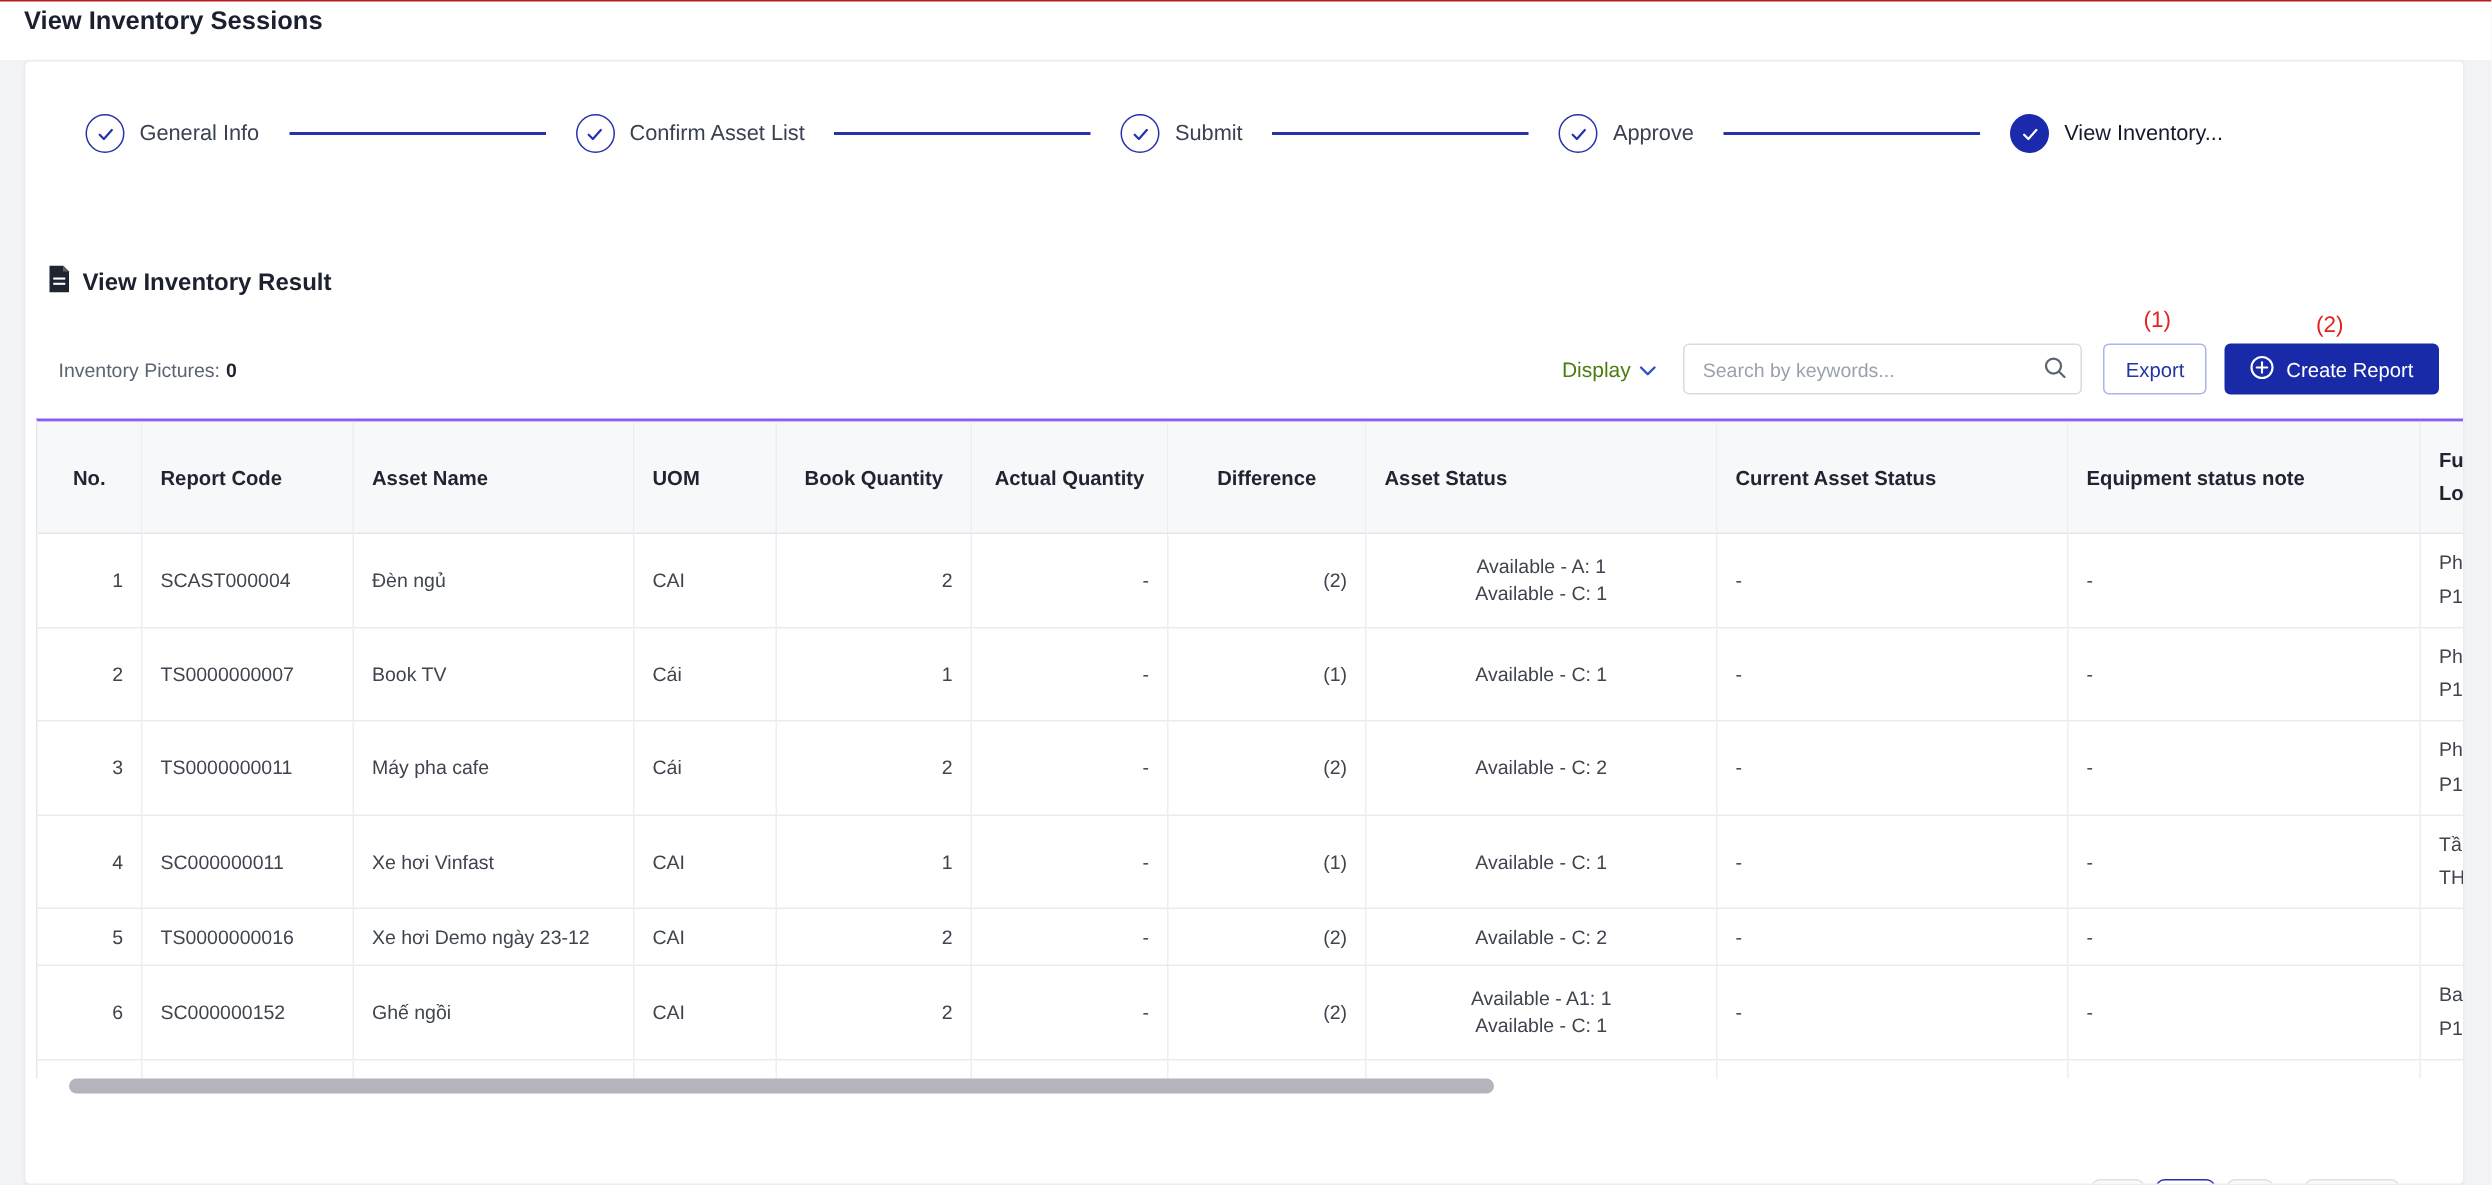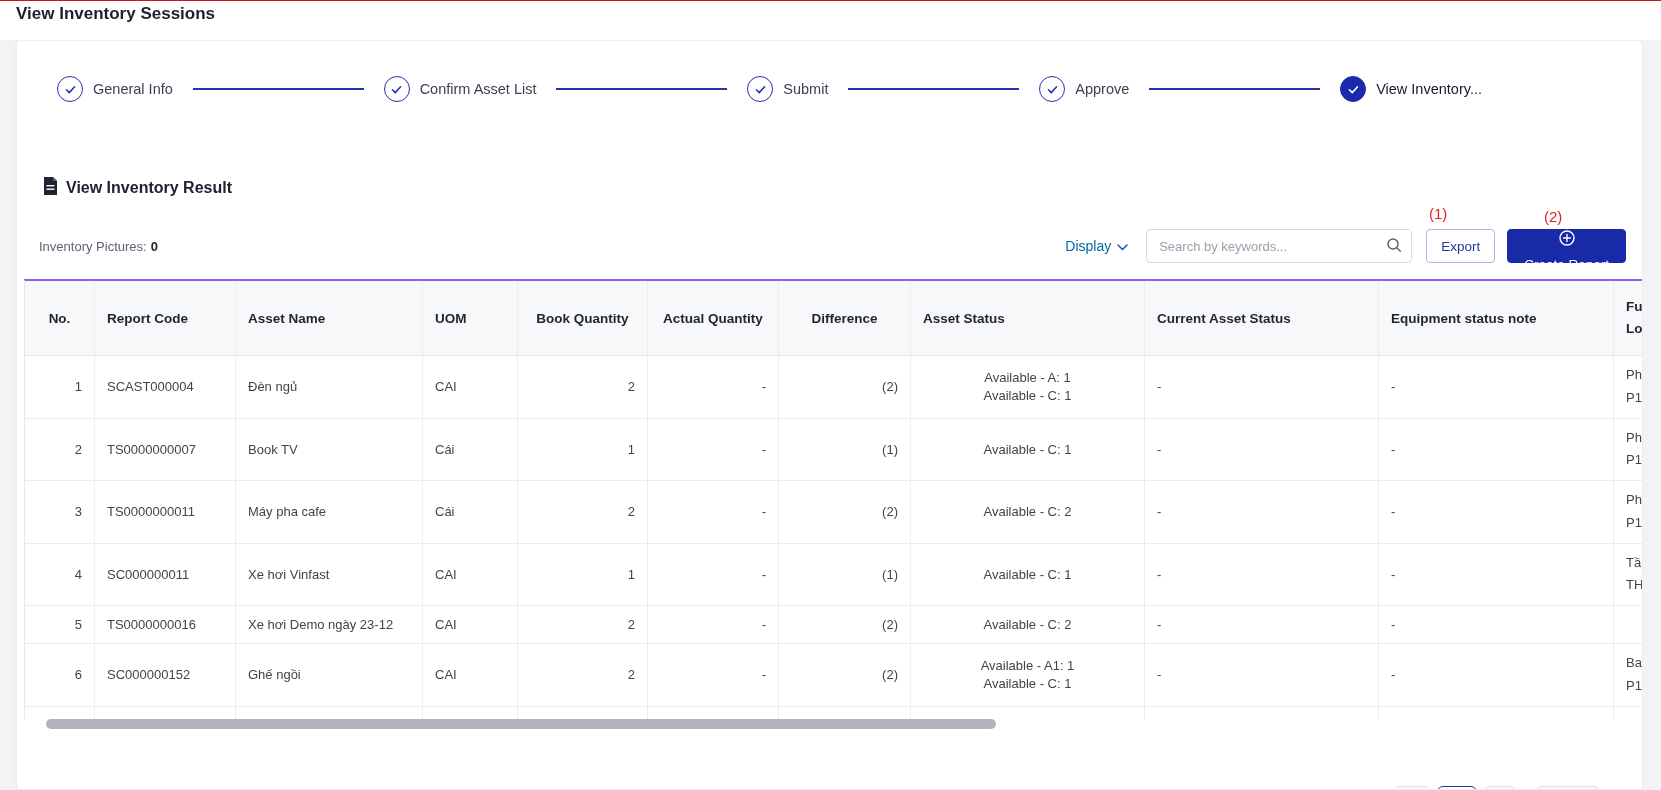--- a/index.html
+++ b/index.html
@@ -22,36 +22,36 @@
     display:flex; align-items:center; padding:0 160px 0 40px; }
   .step { display:flex; align-items:center; gap:10px; flex:0 0 auto; }
   .step-circle { width:26px; height:26px; border-radius:50%; display:flex; align-items:center; justify-content:center;
     border:1.5px solid #2733ab; background:#ffffff; color:#2733ab; }
   .step.current .step-circle { background:#1b2aad; border-color:#1b2aad; color:#ffffff; }
   .step-label { font-size:14.5px; color:#3a4150; white-space:nowrap; }
   .step.current .step-label { font-weight:400; color:#131a2c; }
   .step-line { flex:1 1 auto; border-top:2px solid #2733ab; margin:0 20px; height:0; }
 
   
-  .section-head { position:absolute; left:26px; top:136px; display:flex; align-items:center; gap:8px;justify-content:center; }
+  .section-head { position:absolute; left:15px; top:136px; display:flex; align-items:center; gap:8px;justify-content:center; }
   .section-title { font-size:16px; font-weight:700; color:#1c212e; }
   .inv-pictures { position:absolute; left:22px; top:198px; font-size:13px; color:#5b6372; }
   .inv-pictures b { color:#20252f; margin-left:4px; }
 
   .toolbar { position:absolute; right:16px; top:188px; height:34px; display:flex; align-items:center; }
-  .display-dd { display:flex; align-items:center; gap:6px; color:#0369a1; font-size:14px; cursor:pointer; margin-right:18px; }
+  .display-dd { display:flex; align-items:center; gap:6px; color:#4d7c0f; font-size:14px; cursor:pointer; margin-right:18px; }
   .search-box { position:relative; width:266px; height:34px; margin-right:14px; }
   .search-box input { width:100%; height:100%; border:1px solid #d8dbe2; border-radius:4px;
     padding:0 34px 0 12px; font-size:13px; color:#333; font-family:inherit; outline:none; }
   .search-box input::placeholder { color:#9aa1ad; }
   .search-glyph { position:absolute; right:10px; top:8px; color:#5b6372; }
   .btn-export { height:34px; min-width:64px; padding:0 14px; background:#ffffff; border:1px solid #aab5e6;
     border-radius:4px; color:#2334a4; font-size:13.5px; font-family:inherit; cursor:pointer; margin-right:12px; }
   .btn-create { height:34px; padding:0 16px; background:#182aa8; border:1px solid #182aa8; border-radius:4px;
-    color:#ffffff; font-size:13.5px; font-family:inherit; cursor:pointer; display:flex; align-items:center; gap:8px;flex-direction:column; }
+    color:#ffffff; font-size:13.5px; font-family:inherit; cursor:pointer; display:flex; align-items:center; gap:8px; }
   .annotation { position:absolute; font-size:15px; color:#e42222; font-weight:400; }
   .ann-1 { left:1412px; top:164px; }
   .ann-2 { left:1527px; top:167px; }
 
   
   .table-wrap { position:absolute; left:7px; top:238px; width:1620px; height:440px;
     overflow:hidden; border-top:2px solid #8b5cf6; border-left:1px solid #e5e7ec; }
   table { border-collapse:separate; border-spacing:0; table-layout:fixed; width:1789px; }
   th, td { border-right:1px solid #edeef2; border-bottom:1px solid #e9ebef; padding:8px 12px;
     font-size:13px; color:#3f444e; vertical-align:middle; overflow:hidden; }

